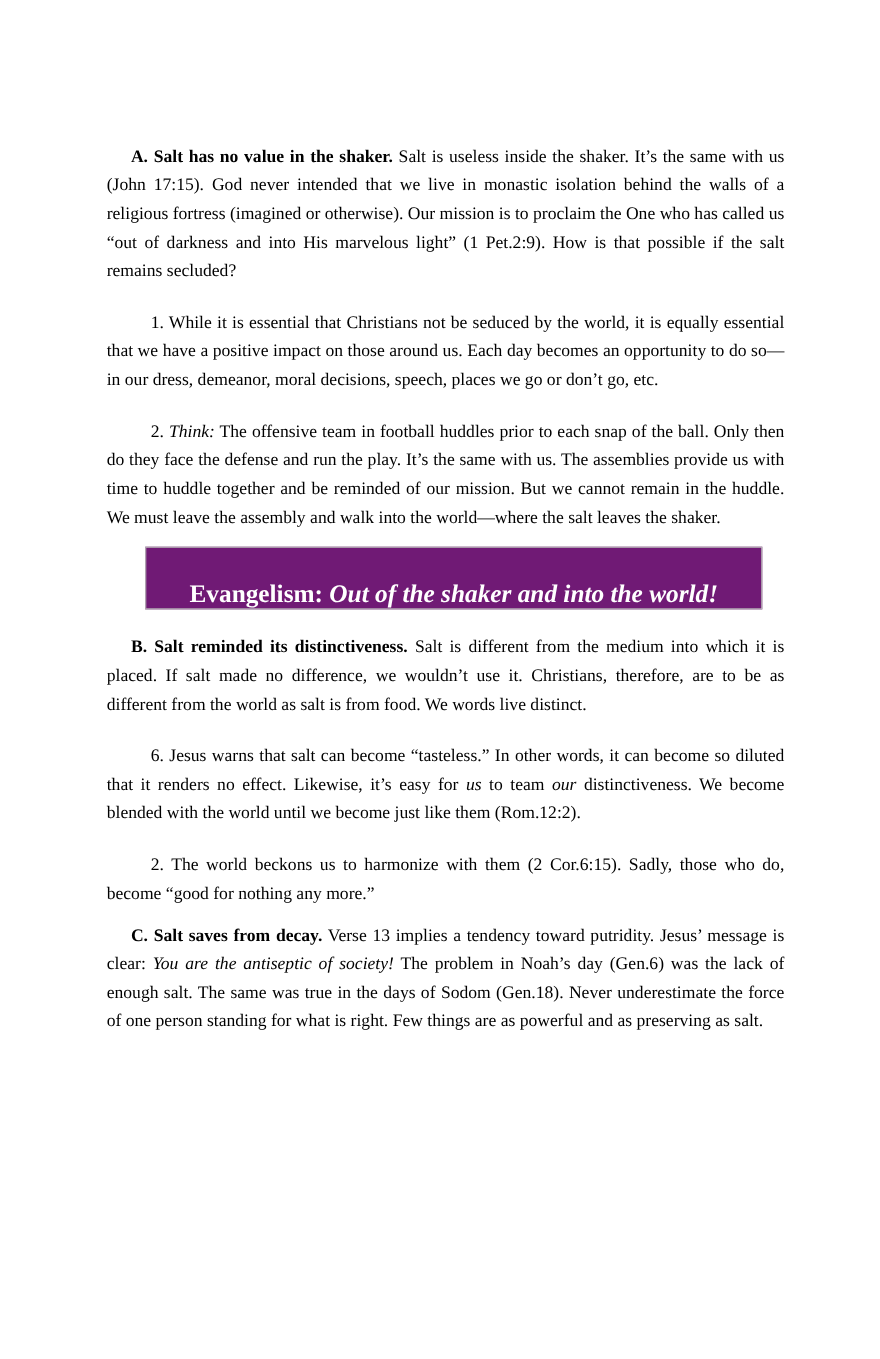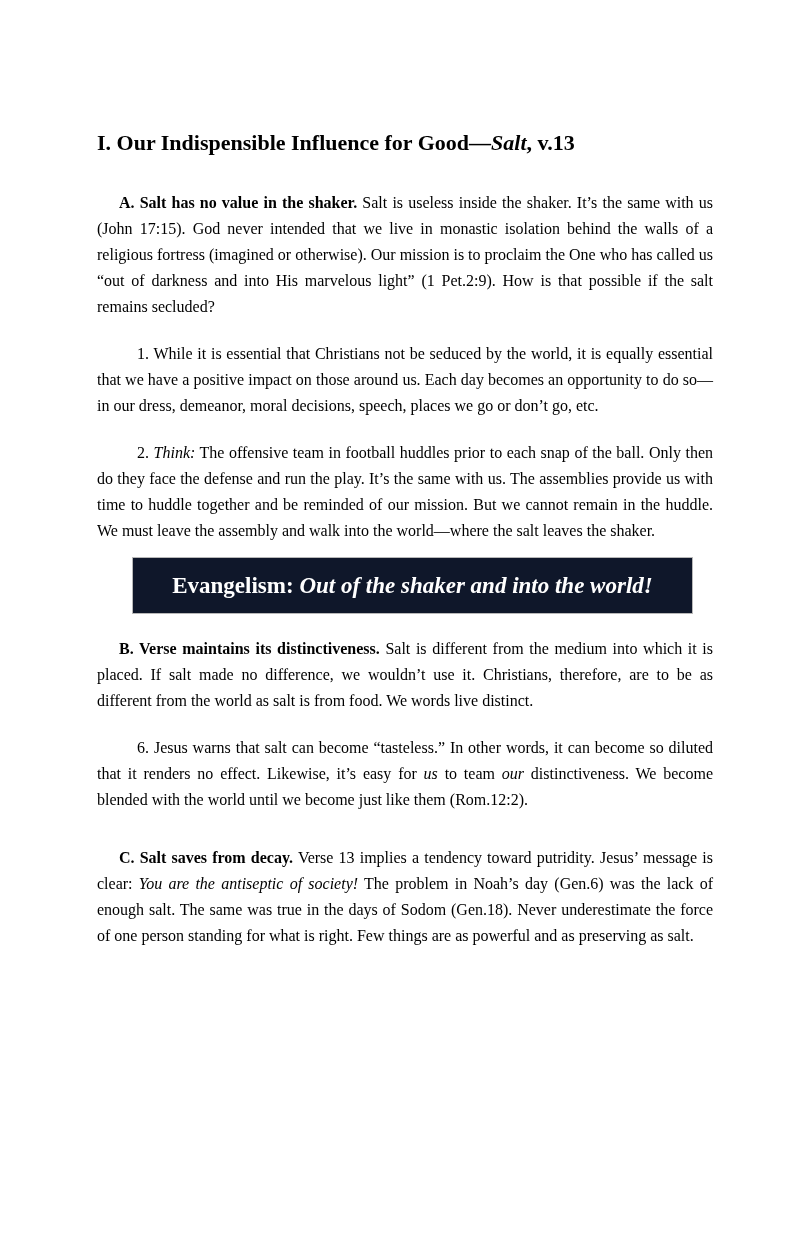--- a/index.html
+++ b/index.html
@@ -44,41 +44,41 @@
     color: #ffffff;
     border: 1px solid #b8b8b8;
     display: flex;
     align-items: center;
     justify-content: center;
     font-size: 23px;
     font-weight: bold;
     text-align: center;
     white-space: nowrap;
   }
-  .gap-before { margin-top: 32px; }
+  .gap-before { margin-top: 12px; }
   .run-b { font-weight: bold; }
   .run-i { font-style: italic; }
 </style>
 </head>
 <body style="background: rgb(255, 255, 255); color: rgb(0, 0, 0);">
 
 <div class="page">
 
-  <h1 class="title"><span class="run-b">I. Our Indispensible Influence for Good—</span><span class="run-b run-i">Salt</span><span class="run-b">, v.13</span></h1>
 
   <p class="para indent-letter"><span class="run-b">A. Salt has no value in the shaker.</span><span> Salt is useless inside the shaker. It’s the same with us (John 17:15). God never intended that we live in monastic isolation behind the walls of a religious fortress (imagined or otherwise). Our mission is to proclaim the One who has called us “out of darkness and into His marvelous light” (1 Pet.2:9). How is that possible if the salt remains secluded?</span></p>
 
   <p class="para indent-number"><span>1. While it is essential that Christians not be seduced by the world, it is equally essential that we have a positive impact on those around us. Each day becomes an opportunity to do so—in our dress, demeanor, moral decisions, speech, places we go or don’t go, etc.</span></p>
 
   <p class="para indent-number"><span>2. </span><span class="run-i">Think:</span><span> The offensive team in football huddles prior to each snap of the ball. Only then do they face the defense and run the play. It’s the same with us. The assemblies provide us with time to huddle together and be reminded of our mission. But we cannot remain in the huddle. We must leave the assembly and walk into the world—where the salt leaves the shaker.</span></p>
 
-  <div class="banner" style="background: #0f172a; color: rgb(255, 255, 255);">
+  <div class="banner" style="background: #701a75; color: rgb(255, 255, 255); align-items: flex-end;">
     <span><span class="run-b">Evangelism: </span><span class="run-b run-i">Out of the shaker and into the world!</span></span>
   </div>
 
-  <p class="para indent-letter"><span class="run-b">B. Verse maintains its distinctiveness.</span><span> Salt is different from the medium into which it is placed. If salt made no difference, we wouldn’t use it. Christians, therefore, are to be as different from the world as salt is from food. We words live distinct.</span></p>
+  <p class="para indent-letter"><span class="run-b">B. Salt reminded its distinctiveness.</span><span> Salt is different from the medium into which it is placed. If salt made no difference, we wouldn’t use it. Christians, therefore, are to be as different from the world as salt is from food. We words live distinct.</span></p>
 
   <p class="para indent-number"><span>6. Jesus warns that salt can become “tasteless.” In other words, it can become so diluted that it renders no effect. Likewise, it’s easy for </span><span class="run-i">us</span><span> to team </span><span class="run-i">our</span><span> distinctiveness. We become blended with the world until we become just like them (Rom.12:2).</span></p>
 
+  <p class="para indent-number"><span>2. The world beckons us to harmonize with them (2 Cor.6:15). Sadly, those who do, become “good for nothing any more.”</span></p>
 
   <p class="para indent-letter gap-before"><span class="run-b">C. Salt saves from decay.</span><span> Verse 13 implies a tendency toward putridity. Jesus’ message is clear: </span><span class="run-i">You are the antiseptic of society!</span><span> The problem in Noah’s day (Gen.6) was the lack of enough salt. The same was true in the days of Sodom (Gen.18). Never underestimate the force of one person standing for what is right. Few things are as powerful and as preserving as salt.</span></p>
 
 </div>
 
 </body></html>

